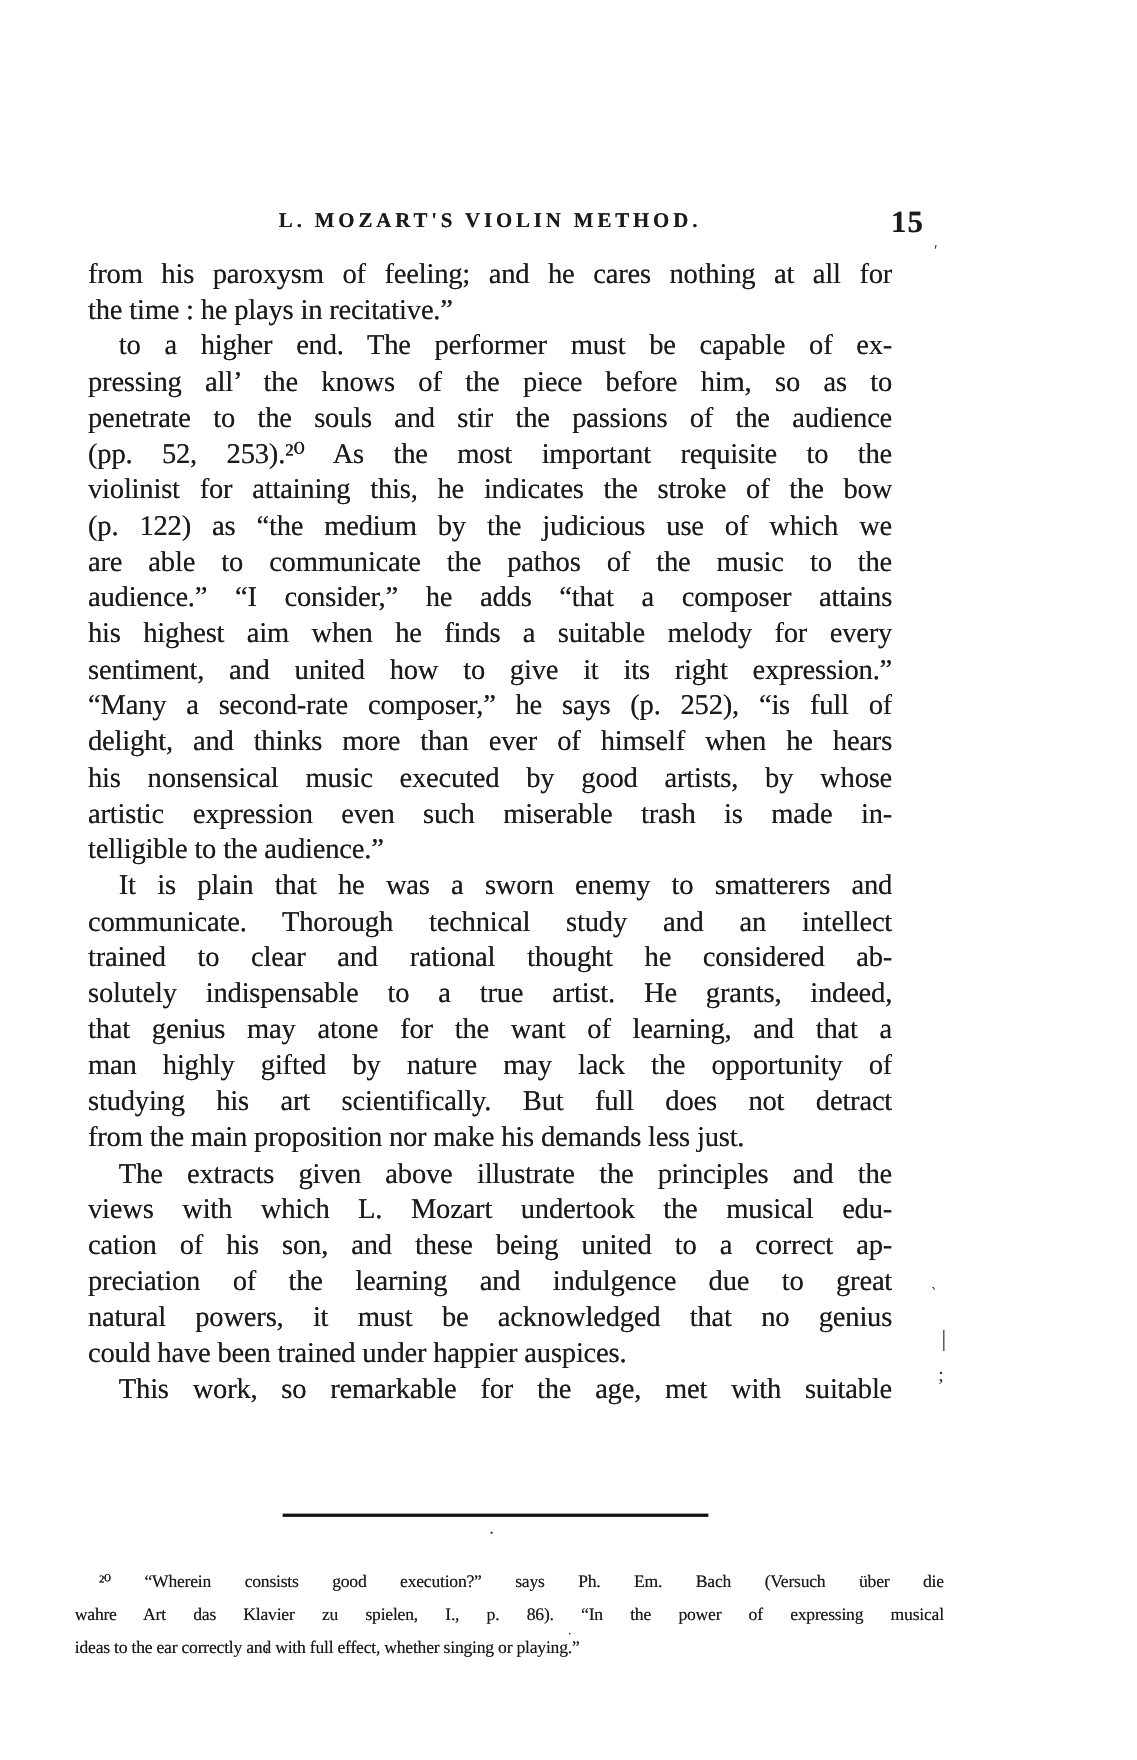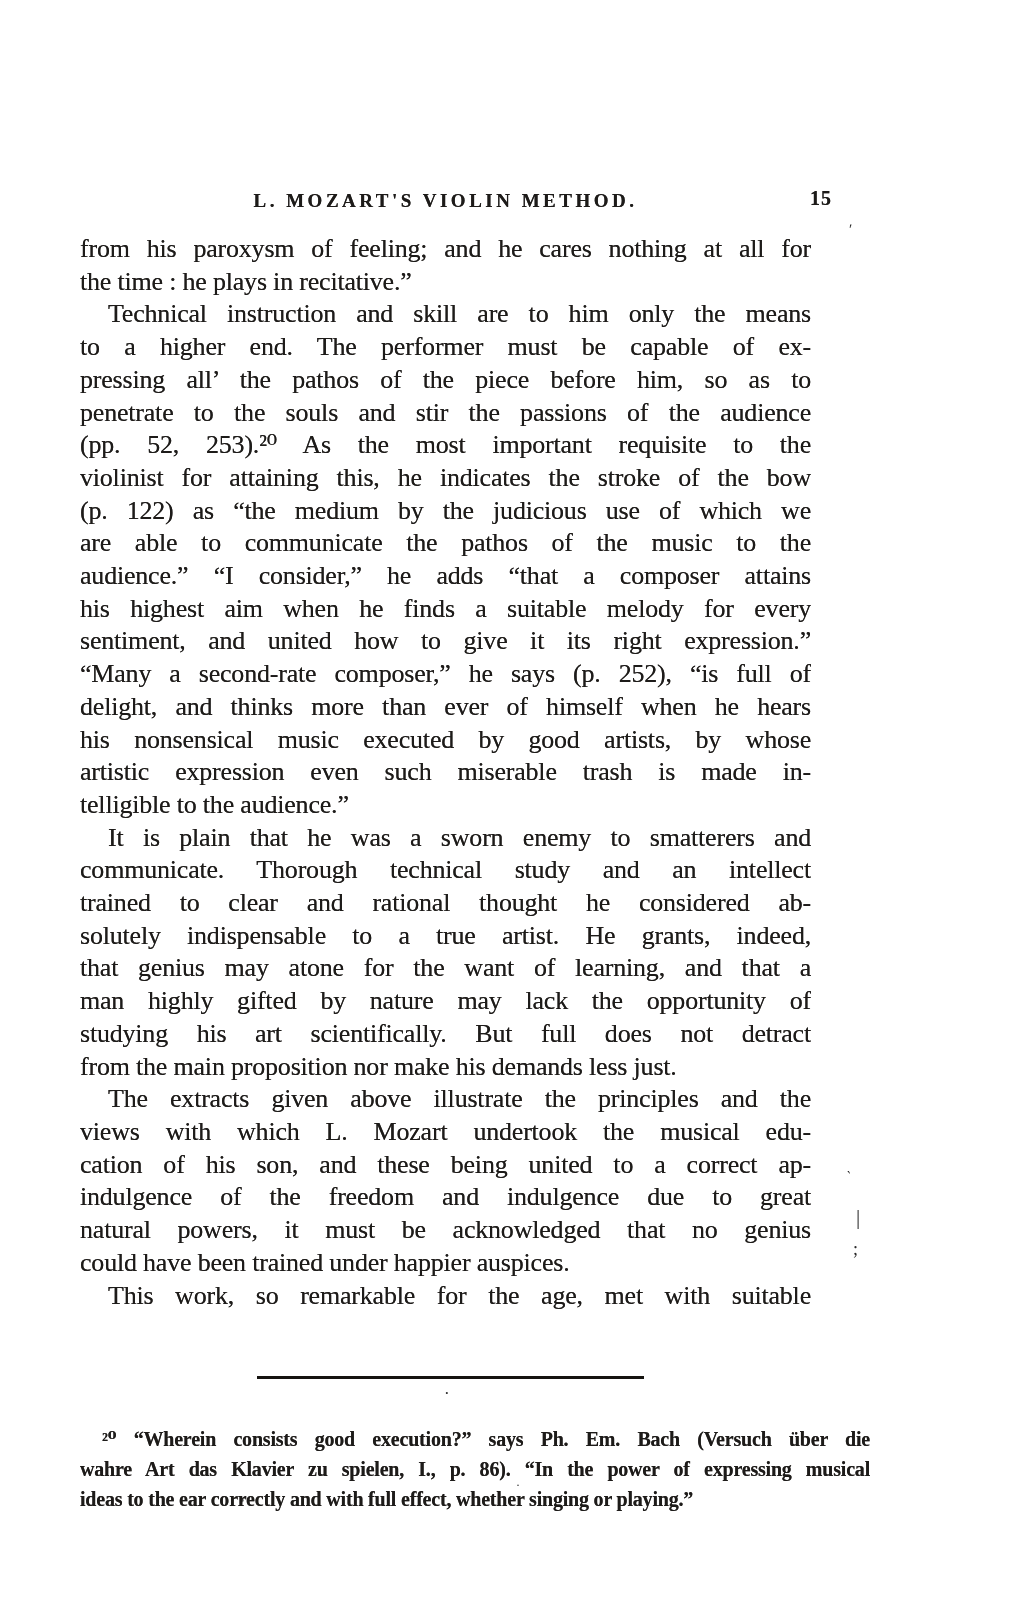--- a/index.html
+++ b/index.html
@@ -14,33 +14,32 @@
   }
   .running-header {
     position:absolute; left:80px; top:190px; width:731px;
     text-align:center;
     font-size:19px; font-weight:bold; letter-spacing:3.5px;
     white-space:nowrap;
     text-shadow:0 0 0.5px rgba(20,18,16,0.8);
   }
   .page-number {
     position:absolute; left:810px; top:187px;
-    font-size:20px; font-weight:bold; letter-spacing:1px;
+    font-size:28px; font-weight:bold; letter-spacing:1px;
     text-shadow:0 0 0.5px rgba(20,18,16,0.8);
   }
   .body-text {
     position:absolute; left:80px; top:233px; width:731px;
     font-size:26px; line-height:32.7px; letter-spacing:-0.2px;
     text-shadow:0 0 0.6px rgba(25,22,20,0.75);
   }
   .footnote {
-    position:absolute; left:80px; top:1424px; width:790px;
-    font-size:20px; line-height:30px; letter-spacing:-0.2px;
+    position:absolute; left:68px; top:1424px; width:790px;
+    font-size:16px; line-height:30px; letter-spacing:-0.2px;
     text-shadow:0 0 0.5px rgba(25,22,20,0.7);
-    font-weight:bold;
   }
   .para .line {
     text-align:justify;
     -moz-text-align-last:justify;
     text-align-last:justify;
     overflow:hidden; white-space:normal;
   }
   .para .line.lastline {
     -moz-text-align-last:left;
     text-align-last:left;
@@ -67,23 +66,22 @@
   </div>
 
   <div class="page-number">15</div>
 
   <div class="body-text">
       <div class="para">
         <div class="line">from his paroxysm of feeling; and he cares nothing at all for</div>
         <div class="line lastline">the time : he plays in recitative.”</div>
       </div>
       <div class="para indent">
-        <div class="line">Technical instruction and skill are to him only the means</div>
         <div class="line">to a higher end.  The performer must be capable of ex-</div>
-        <div class="line">pressing all’ the pathos of the piece before him, so as to</div>
+        <div class="line">pressing all’ the knows of the piece before him, so as to</div>
         <div class="line">penetrate to the souls and stir the passions of the audience</div>
         <div class="line">(pp. 52, 253).²⁰  As the most important requisite to the</div>
         <div class="line">violinist for attaining this, he indicates the stroke of the bow</div>
         <div class="line">(p. 122) as “the medium by the judicious use of which we</div>
         <div class="line">are able to communicate the pathos of the music to the</div>
         <div class="line">audience.”  “I consider,” he adds “that a composer attains</div>
         <div class="line">his highest aim when he finds a suitable melody for every</div>
         <div class="line">sentiment, and united how to give it its right expression.”</div>
         <div class="line">“Many a second-rate composer,” he says (p. 252), “is full of</div>
         <div class="line">delight, and thinks more than ever of himself when he hears</div>
@@ -98,21 +96,21 @@
         <div class="line">solutely indispensable to a true artist.  He grants, indeed,</div>
         <div class="line">that genius may atone for the want of learning, and that a</div>
         <div class="line">man highly gifted by nature may lack the opportunity of</div>
         <div class="line">studying his art scientifically.  But full does not detract</div>
         <div class="line lastline">from the main proposition nor make his demands less just.</div>
       </div>
       <div class="para indent">
         <div class="line">The extracts given above illustrate the principles and the</div>
         <div class="line">views with which L. Mozart undertook the musical edu-</div>
         <div class="line">cation of his son, and these being united to a correct ap-</div>
-        <div class="line">indulgence of the freedom and indulgence due to great</div>
+        <div class="line">preciation of the learning and indulgence due to great</div>
         <div class="line">natural powers, it must be acknowledged that no genius</div>
         <div class="line lastline">could have been trained under happier auspices.</div>
       </div>
       <div class="para indent">
         <div class="line">This work, so remarkable for the age, met with suitable</div>
       </div>
     </div>
 
   <div class="footnote-rule"></div>
 

